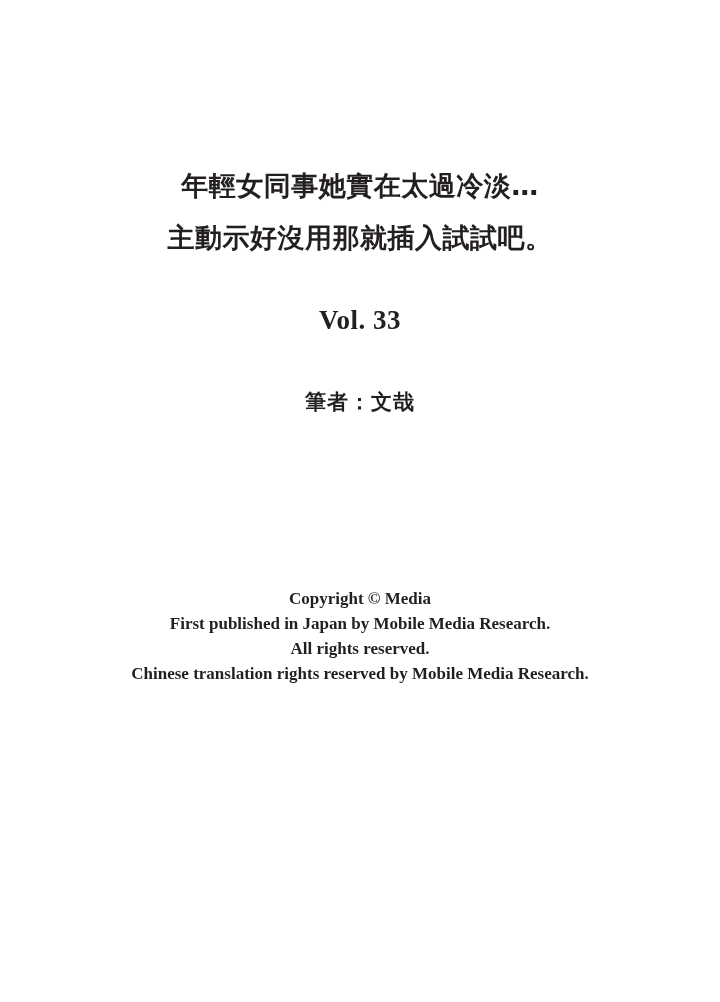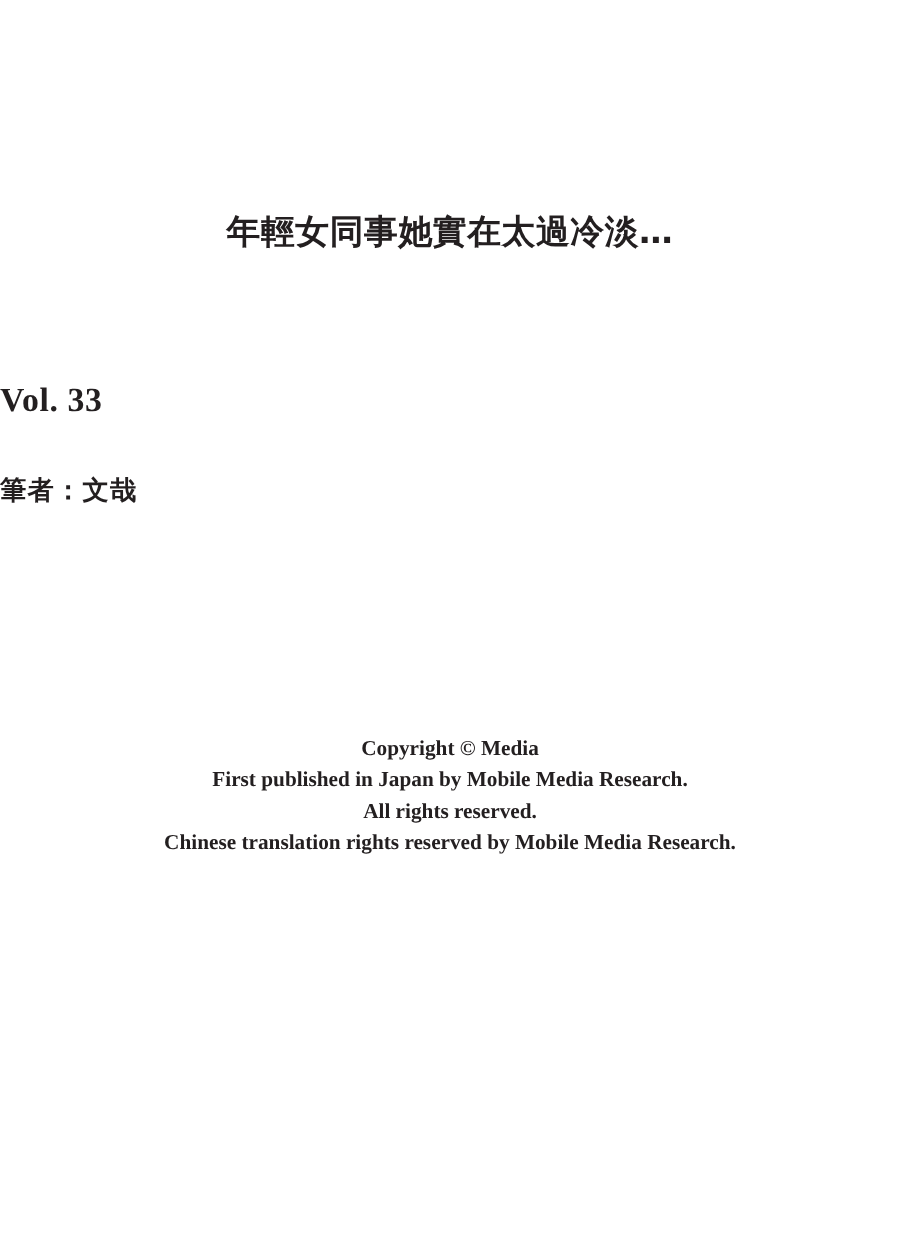--- a/index.html
+++ b/index.html
@@ -40,33 +40,34 @@
     letter-spacing: 0.5px;
     color: #231f20;
     white-space: nowrap;
   }
 
   .volume {
     position: absolute;
     top: 305px;
     left: 0;
     width: 720px;
-    text-align: left;
+    text-align: center;
     font-family: "Liberation Serif", "DejaVu Serif", serif;
     font-weight: 700;
     font-size: 27px;
     letter-spacing: 0.5px;
     color: #231f20;
   }
 
   .author {
     position: absolute;
-    top: 378px;
+    top: 388px;
     left: 0;
     width: 720px;
+    text-align: center;
     font-family: "DejaVu Sans", "Liberation Sans", sans-serif;
     font-weight: 700;
     font-size: 21px;
     letter-spacing: 1px;
     color: #231f20;
   }
 
   .copyright-block {
     position: absolute;
     top: 586px;
@@ -84,20 +85,21 @@
     white-space: nowrap;
   }
 </style>
 </head>
 <body>
 
 <div class="page">
 
   <div class="title-block">
     <div class="title-line">年輕女同事她實在太過冷淡…</div>
+    <div class="title-line">主動示好沒用那就插入試試吧。</div>
   </div>
 
   <div class="volume">Vol. 33</div>
 
   <div class="author">筆者：文哉</div>
 
   <div class="copyright-block">
     <div class="copyright-line">Copyright © Media</div>
     <div class="copyright-line">First published in Japan by Mobile Media Research.</div>
     <div class="copyright-line">All rights reserved.</div>

